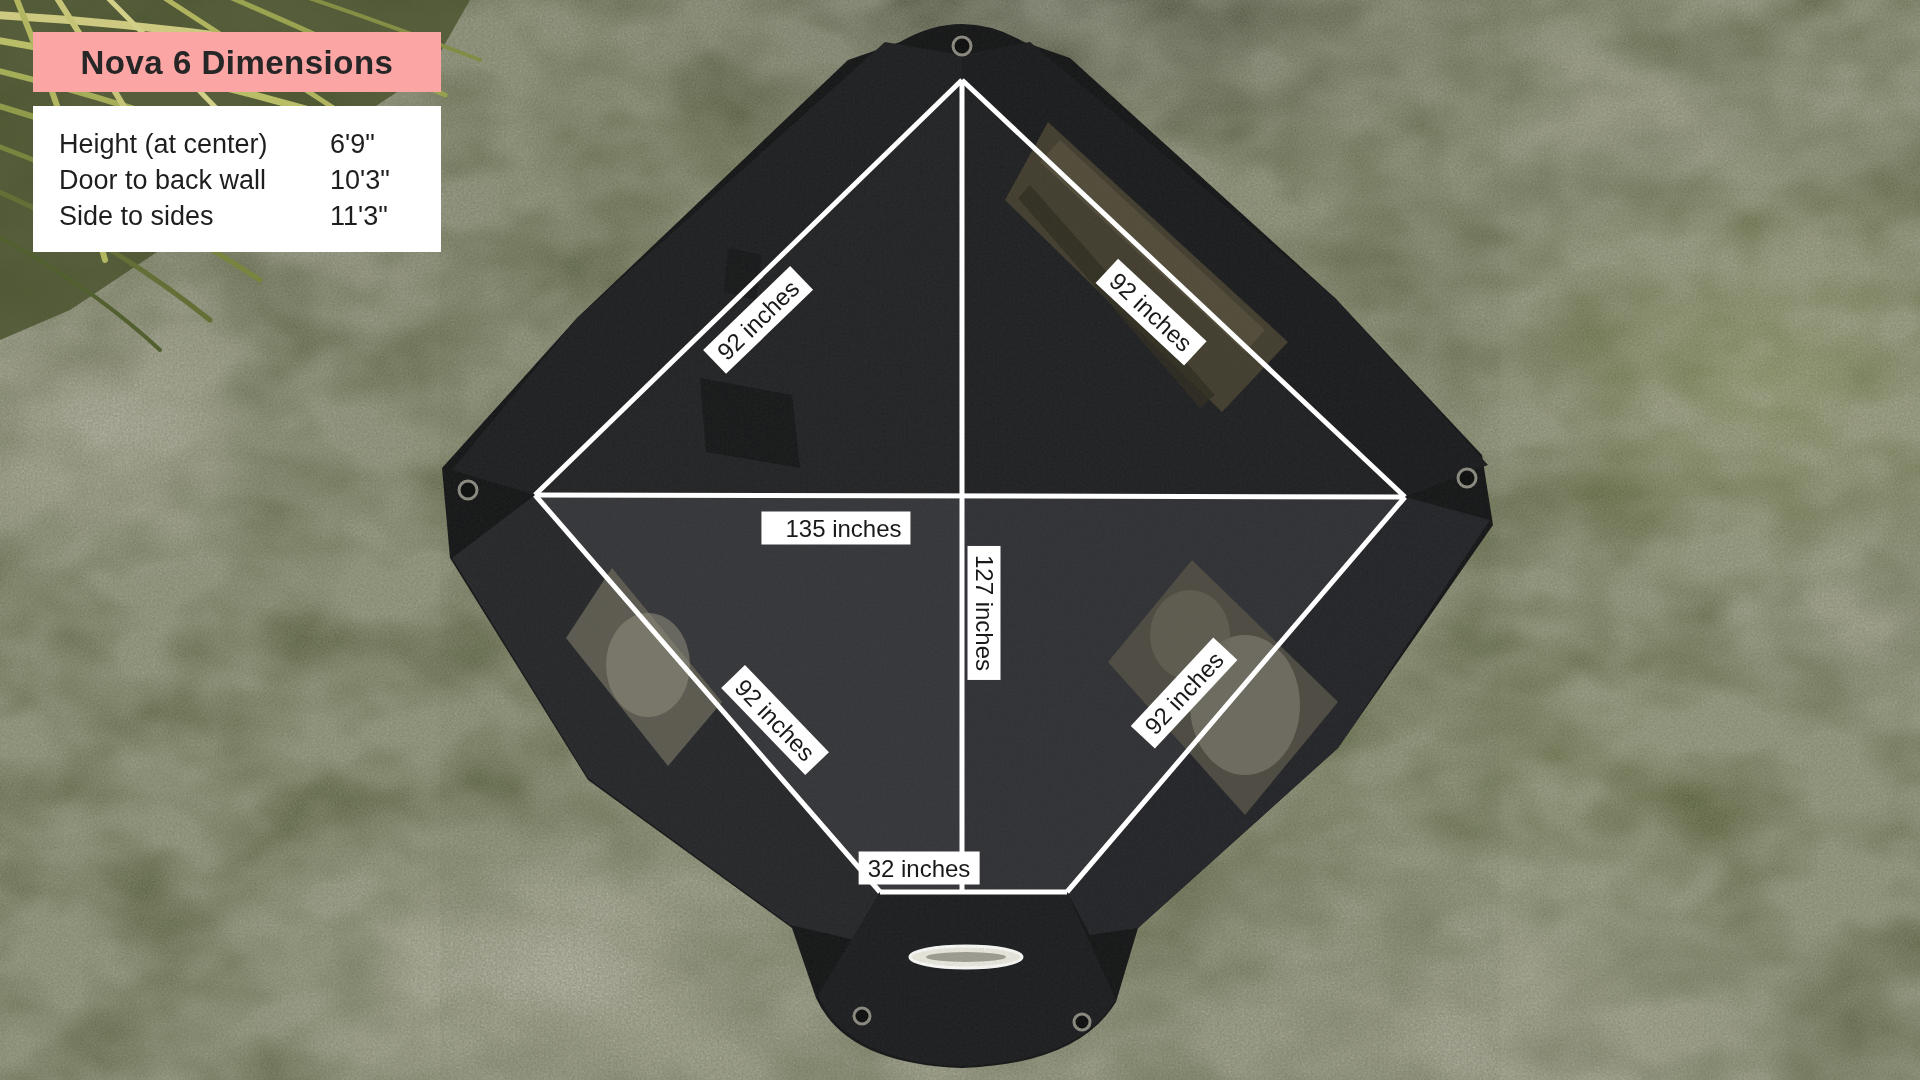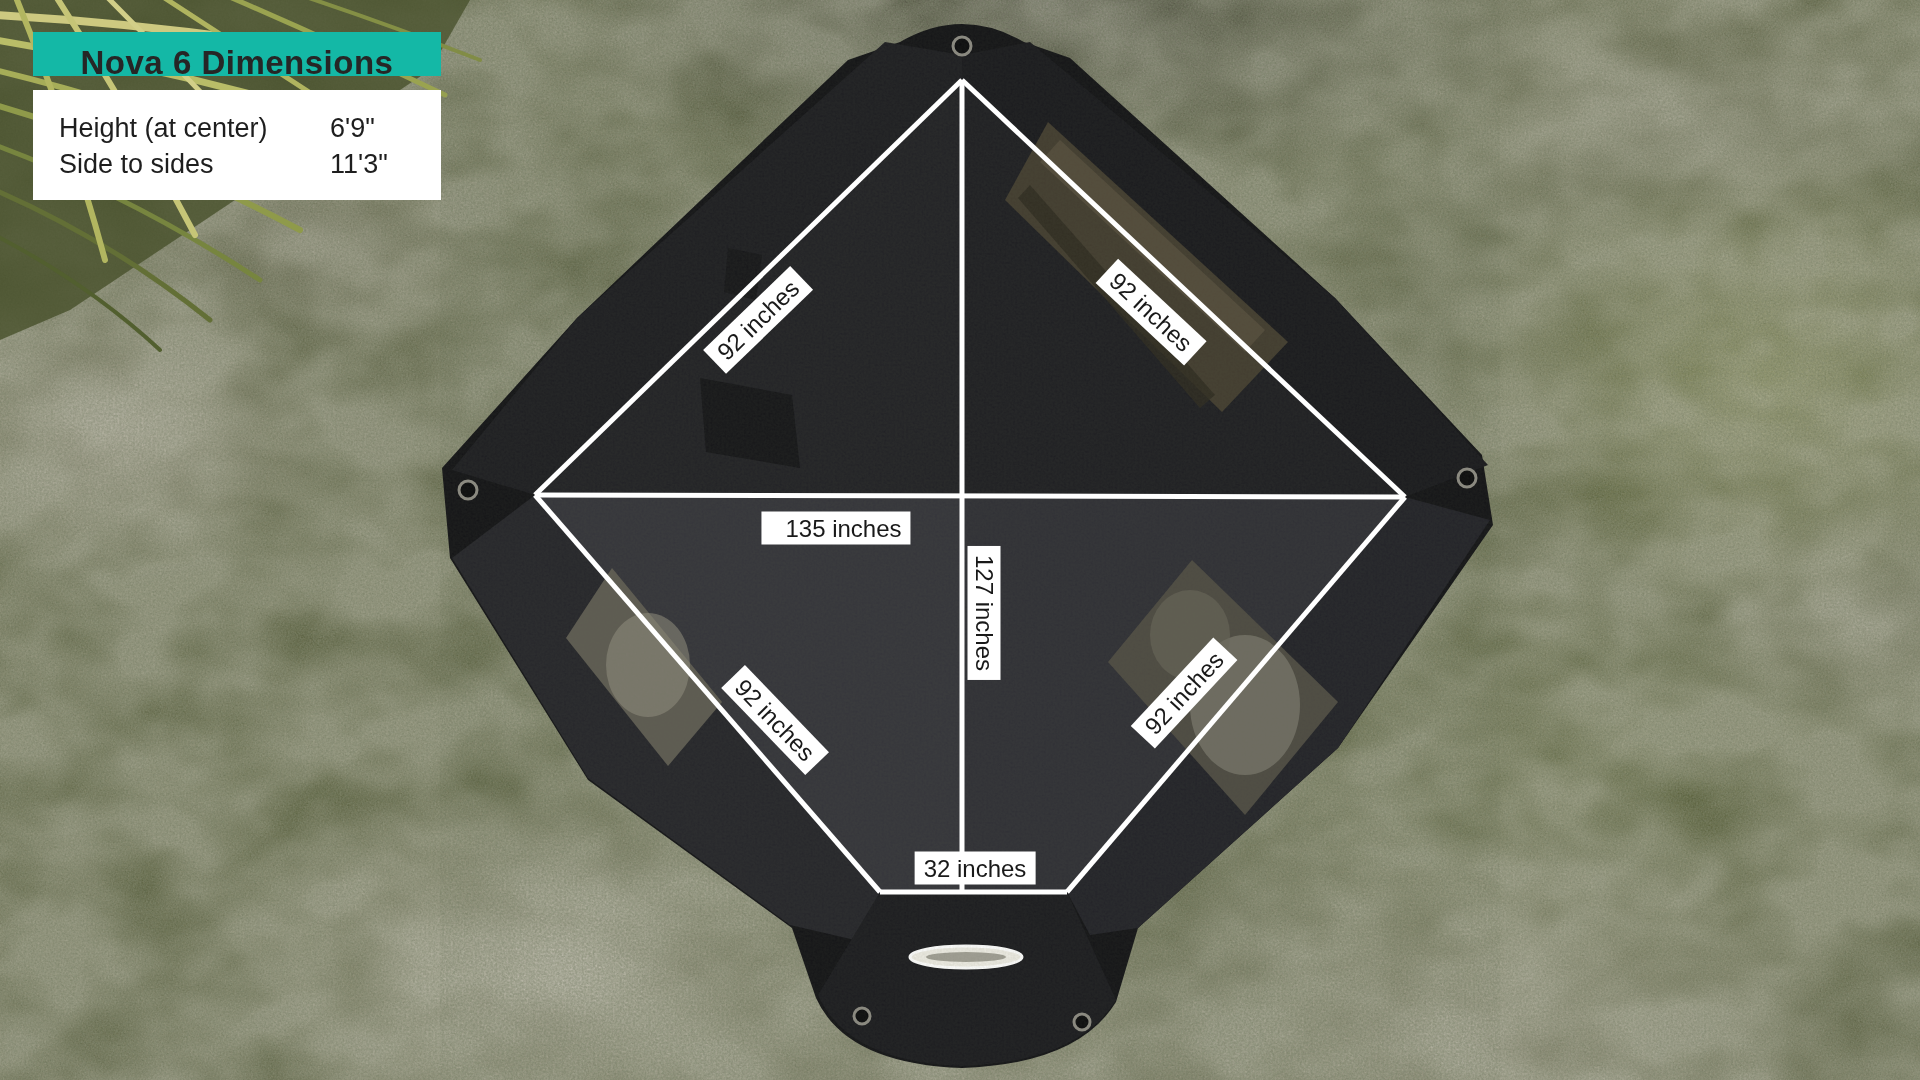--- a/index.html
+++ b/index.html
@@ -26,21 +26,21 @@
   }
   .scene-svg{position:absolute;inset:0;z-index:1;}
   
   .dim-label{
     position:absolute;z-index:3;background:#ffffff;color:#191919;
     font-size:24px;line-height:29px;padding:2px 9px;white-space:nowrap;
   }
   
   .card{position:absolute;z-index:4;left:33px;top:32px;width:408px;}
   .card-title{
-    background:#14b8a6;height:44px;line-height:62px;text-align:center;
+    background:#fca5a5;height:60px;line-height:62px;text-align:center;
     font-size:33px;font-weight:700;color:#262626;letter-spacing:.5px;
   }
   .card-table{
     background:#ffffff;margin-top:14px;padding:20px 16px 18px 0;
   }
   .spec-row{position:relative;height:36px;line-height:36px;
     font-size:27px;color:#1e1e1e;padding-left:26px;}
   .spec-value{position:absolute;left:297px;top:0;}
 </style>
 </head>
@@ -155,28 +155,32 @@
   <div class="dim-label" style="left:1151px;top:312px;transform:translate(-50%,-50%) rotate(43deg);">92 inches</div>
 
   <div class="dim-label" style="left:775px;top:720px;transform:translate(-50%,-50%) rotate(46deg);">92 inches</div>
 
   <div class="dim-label" style="left:1184px;top:693px;transform:translate(-50%,-50%) rotate(-47deg);">92 inches</div>
 
   <div class="dim-label" style="left:836px;top:528px;transform:translate(-50%,-50%);padding-left:24px;">135 inches</div>
 
   <div class="dim-label" style="left:984px;top:613px;transform:translate(-50%,-50%) rotate(90deg);">127 inches</div>
 
-  <div class="dim-label" style="left:975px;top:868px;transform:translate(-50%,-50%);text-align:center;">32 inches</div>
+  <div class="dim-label" style="left:919px;top:868px;transform:translate(-50%,-50%);text-align:center;">32 inches</div>
 
   <div class="card">
     <div class="card-title">Nova 6 Dimensions</div>
     <div class="card-table">
       <div class="spec-row">
         <span>Height (at center)</span>
         <span class="spec-value">6'9"</span>
+      </div>
+      <div class="spec-row">
+        <span>Door to back wall</span>
+        <span class="spec-value">10'3"</span>
       </div>
       <div class="spec-row">
         <span>Side to sides</span>
         <span class="spec-value">11'3"</span>
       </div>
     </div>
   </div>
 
 </div>
 

